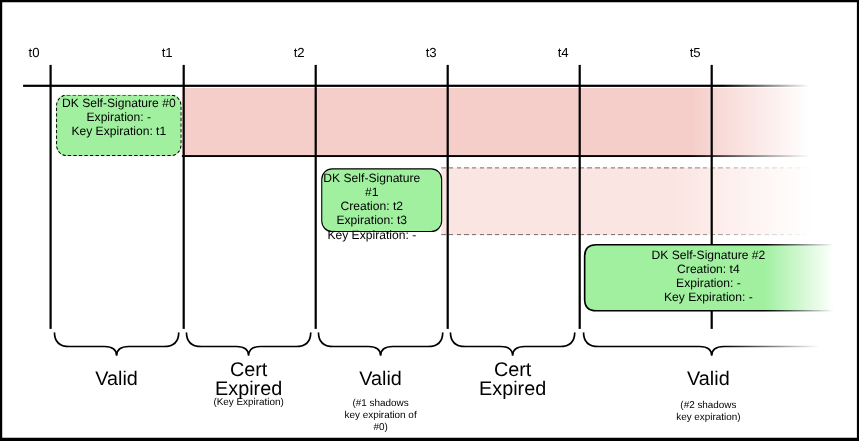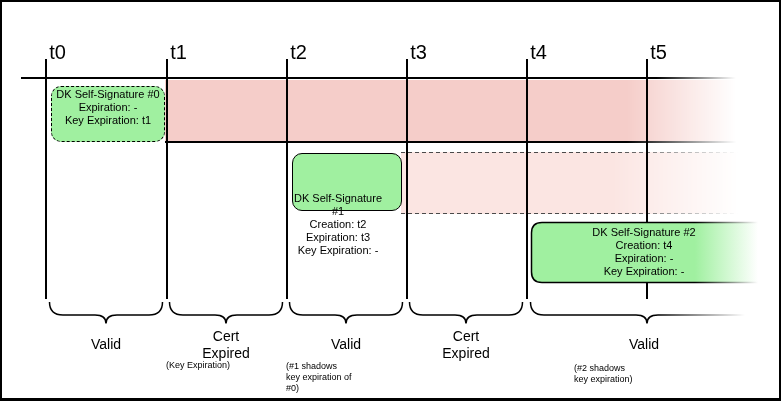--- a/index.html
+++ b/index.html
@@ -4,51 +4,51 @@
 <style>
   html,body{margin:0;padding:0;background:#ffffff;font-family:"Liberation Sans",sans-serif;}
   #canvas{
     position:relative;width:781px;height:401px;background:#fff;
     border:2px solid #000;border-bottom-width:3px;box-sizing:border-box;overflow:hidden;
   }
   
   .axis{position:absolute;left:19px;top:75px;width:722px;height:2px;
     background:linear-gradient(to right,#000 0%,#000 88%,rgba(0,0,0,0) 99%);}
   .tick{position:absolute;top:57px;width:2px;height:240px;background:#000;}
-  .tick-label{position:absolute;top:39px;width:40px;margin-left:-20px;text-align:right;
-    font-size:20px;color:#000;}
+  .tick-label{position:absolute;top:39px;width:40px;margin-left:-20px;text-align:left;
+    font-size:12px;color:#000;}
   
   .band{position:absolute;}
   .band1{left:163px;top:78px;width:577px;height:63px;background:#f5cdc9;
     -webkit-mask-image:linear-gradient(to right,#000 0%,#000 80%,rgba(0,0,0,0) 99%);
     mask-image:linear-gradient(to right,#000 0%,#000 80%,rgba(0,0,0,0) 99%);}
   .band1-bottom{position:absolute;left:0;right:0;bottom:0;height:2px;background:#000;}
   .band2{left:399px;top:150px;width:341px;height:62px;background:#fbe5e2;
     -webkit-mask-image:linear-gradient(to right,#000 0%,#000 62%,rgba(0,0,0,0) 99%);
     mask-image:linear-gradient(to right,#000 0%,#000 62%,rgba(0,0,0,0) 99%);}
   .dash{position:absolute;left:0;right:0;height:1px;
     background:repeating-linear-gradient(90deg,#4a4a4a 0 4px,rgba(0,0,0,0) 4px 7px);}
   .dash.top{top:0;} .dash.bottom{bottom:0;}
   
   .sigbox{position:absolute;background:#a0f0a0;border:1.5px solid #000;border-radius:10px;
     box-sizing:border-box;}
   .sigbox.dashed{border-style:dashed;}
   #sig0{left:49px;top:84px;width:114px;height:56px;}
   #sig1{left:290px;top:151px;width:110px;height:58px;}
   .sigtext{position:absolute;text-align:center;font-size:11px;line-height:13px;color:#000;}
   #sig0-text{left:49px;top:86px;width:114px;}
-  #sig1-text{left:290px;top:154px;width:92px;margin-top:36px;}
+  #sig1-text{left:290px;top:154px;width:92px;}
   #sig2-svg{position:absolute;left:528px;top:219px;}
   #sig2-text{left:544px;top:224px;width:196px;}
   
   .brace{position:absolute;top:300px;}
   
-  .plabel{position:absolute;text-align:center;font-size:14px;line-height:17px;color:#000;
+  .plabel{position:absolute;text-align:center;font-size:18px;line-height:17px;color:#000;
     white-space:pre-line;}
-  .psub{position:absolute;text-align:left;font-size:9px;line-height:11px;color:#000;
+  .psub{position:absolute;text-align:center;font-size:9px;line-height:11px;color:#000;
     white-space:pre-line;}
 </style>
 </head>
 <body>
 
 <div id="canvas">
 
   <div class="band band1">
     <div class="band1-bottom"></div>
   </div>

